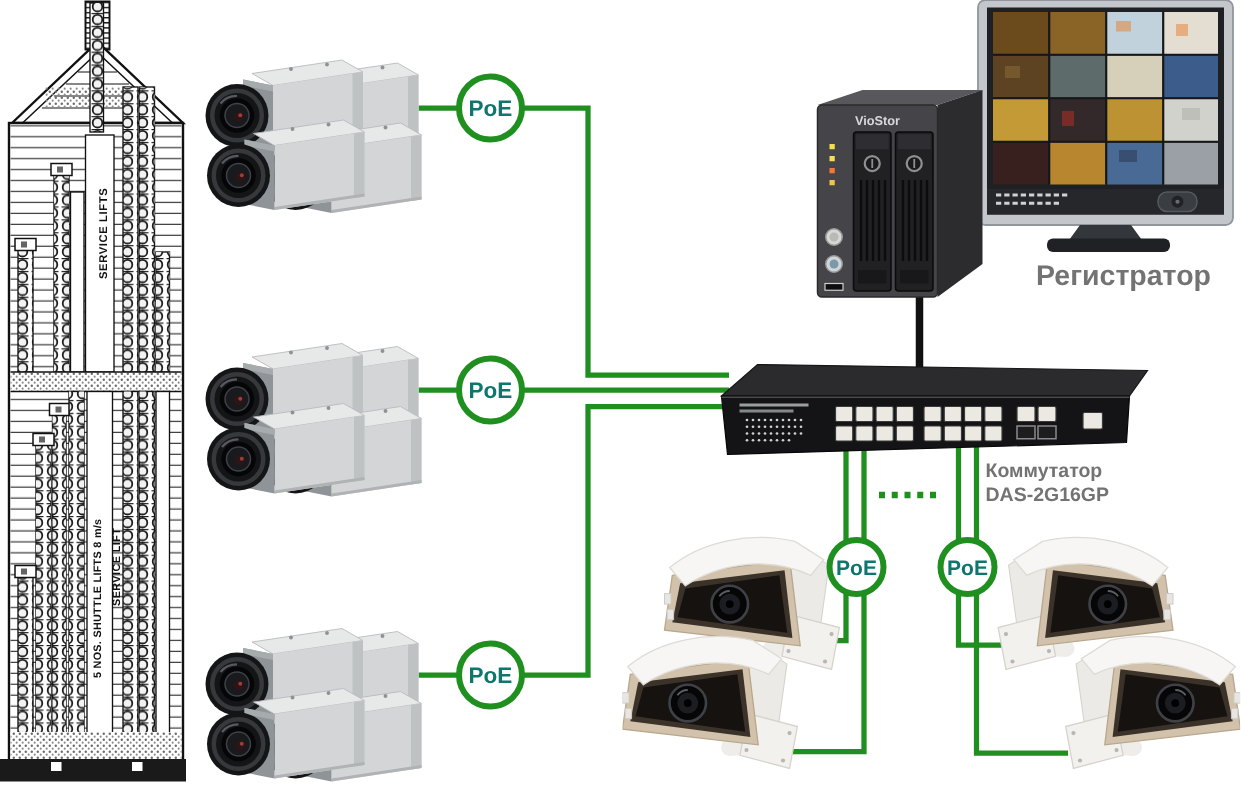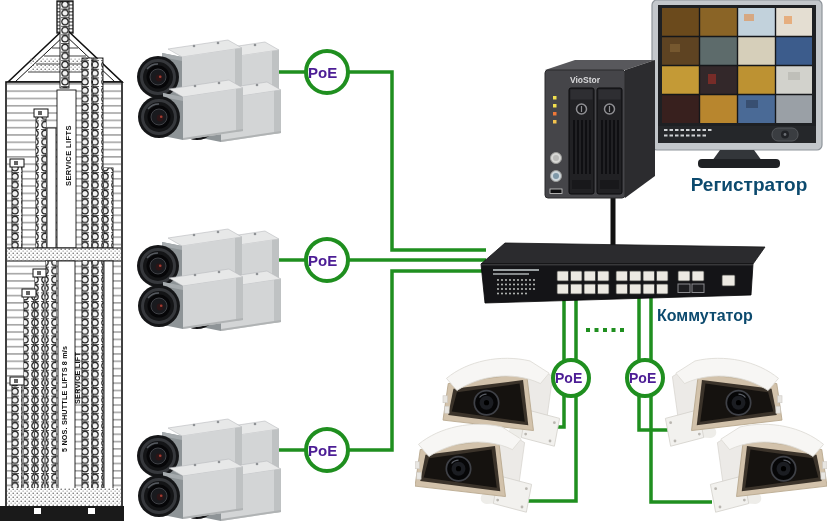--- a/index.html
+++ b/index.html
@@ -1,26 +1,26 @@
 <!DOCTYPE html>
 <html><head>
 <meta charset="utf-8">
 <style>
   html,body{margin:0;padding:0;background:#fff;}
   .canvas{position:relative;width:827px;height:526px;background:#ffffff;overflow:hidden;
           font-family:"Liberation Sans",sans-serif;}
   .abs{position:absolute;}
   .poe{position:absolute;border:4px solid #1f8f1f;border-radius:50%;background:#fff;
-       display:flex;align-items:center;font-weight:bold;color:#4c1d95;
+       display:flex;align-items:center;justify-content:center;font-weight:bold;color:#0f766e;
        box-sizing:border-box;z-index:5;}
   .poe-lg{width:46px;height:46px;font-size:15px;}
   .poe-sm{width:40px;height:40px;font-size:14px;}
-  .lbl{position:absolute;font-weight:bold;color:#0c4a6e;line-height:1.22;z-index:6;}
+  .lbl{position:absolute;font-weight:bold;color:#737373;line-height:1.22;z-index:6;}
   .lbl-nvr{left:676px;top:173px;width:146px;font-size:19px;text-align:center;}
-  .lbl-sw{left:657px;top:306px;font-size:16px;text-align:left;}
+  .lbl-sw{left:657px;top:306px;font-size:13px;text-align:left;}
   svg{display:block;}
 </style>
 </head>
 <body>
 
 <div class="canvas">
 
   <svg width="0" height="0" style="position:absolute" aria-hidden="true">
     <defs>
       <g id="bcam">
@@ -396,15 +396,16 @@
     </div>
   <div class="poe poe-sm" style="left:625px;top:358px;">
       <span>PoE</span>
     </div>
 
   <div class="lbl lbl-nvr">
     <div>Регистратор</div>
   </div>
   <div class="lbl lbl-sw">
     <div>Коммутатор</div>
+    <div>DAS-2G16GP</div>
   </div>
 
 </div>
 
 </body></html>

